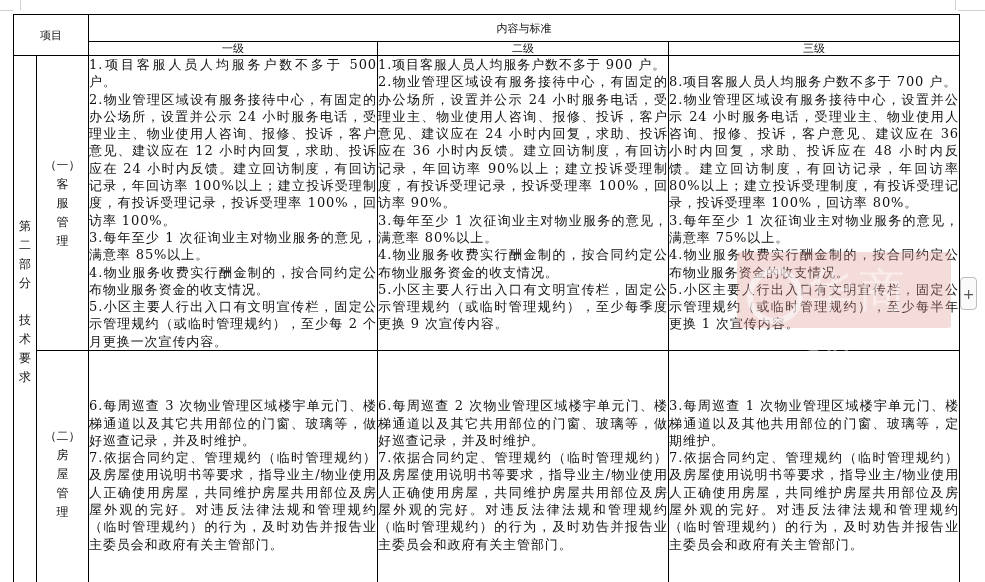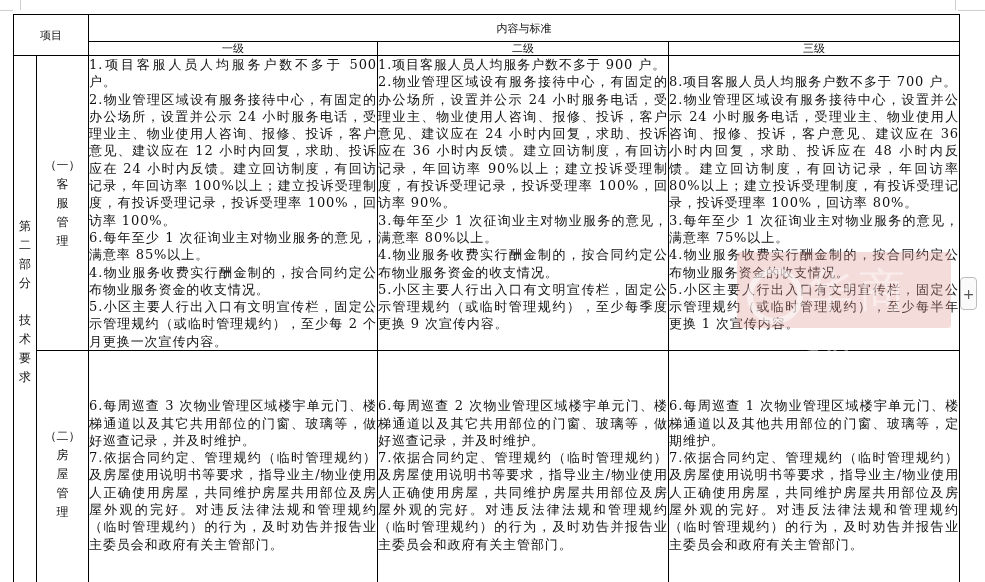--- a/index.html
+++ b/index.html
@@ -80,21 +80,21 @@
     <td class="vert">
       <span>（一）</span>
       <span>客</span>
       <span>服</span>
       <span>管</span>
       <span>理</span>
     </td>
     <td class="cell" style="vertical-align:top">
       <p>1.项目客服人员人均服务户数不多于 500 户。</p>
       <p>2.物业管理区域设有服务接待中心，有固定的办公场所，设置并公示 24 小时服务电话，受理业主、物业使用人咨询、报修、投诉，客户意见、建议应在 12 小时内回复，求助、投诉应在 24 小时内反馈。建立回访制度，有回访记录，年回访率 100%以上；建立投诉受理制度，有投诉受理记录，投诉受理率 100%，回访率 100%。</p>
-      <p>6.每年至少 1 次征询业主对物业服务的意见，满意率 85%以上。</p>
+      <p>3.每年至少 1 次征询业主对物业服务的意见，满意率 85%以上。</p>
       <p>4.物业服务收费实行酬金制的，按合同约定公布物业服务资金的收支情况。</p>
       <p>5.小区主要人行出入口有文明宣传栏，固定公示管理规约（或临时管理规约），至少每 2 个月更换一次宣传内容。</p>
     </td>
     <td class="cell" style="vertical-align:top">
       <p>1.项目客服人员人均服务户数不多于 900 户。</p>
       <p>2.物业管理区域设有服务接待中心，有固定的办公场所，设置并公示 24 小时服务电话，受理业主、物业使用人咨询、报修、投诉，客户意见、建议应在 24 小时内回复，求助、投诉应在 36 小时内反馈。建立回访制度，有回访记录，年回访率 90%以上；建立投诉受理制度，有投诉受理记录，投诉受理率 100%，回访率 90%。</p>
       <p>3.每年至少 1 次征询业主对物业服务的意见，满意率 80%以上。</p>
       <p>4.物业服务收费实行酬金制的，按合同约定公布物业服务资金的收支情况。</p>
       <p>5.小区主要人行出入口有文明宣传栏，固定公示管理规约（或临时管理规约），至少每季度更换 9 次宣传内容。</p>
     </td>
@@ -117,21 +117,21 @@
     </td>
     <td class="cell s2">
       <p>6.每周巡查 3 次物业管理区域楼宇单元门、楼梯通道以及其它共用部位的门窗、玻璃等，做好巡查记录，并及时维护。</p>
       <p>7.依据合同约定、管理规约（临时管理规约）及房屋使用说明书等要求，指导业主/物业使用人正确使用房屋，共同维护房屋共用部位及房屋外观的完好。对违反法律法规和管理规约（临时管理规约）的行为，及时劝告并报告业主委员会和政府有关主管部门。</p>
     </td>
     <td class="cell s2">
       <p>6.每周巡查 2 次物业管理区域楼宇单元门、楼梯通道以及其它共用部位的门窗、玻璃等，做好巡查记录，并及时维护。</p>
       <p>7.依据合同约定、管理规约（临时管理规约）及房屋使用说明书等要求，指导业主/物业使用人正确使用房屋，共同维护房屋共用部位及房屋外观的完好。对违反法律法规和管理规约（临时管理规约）的行为，及时劝告并报告业主委员会和政府有关主管部门。</p>
     </td>
     <td class="cell s2">
-      <p>6.每周巡查 1 次物业管理区域楼宇单元门、楼梯通道以及其他共用部位的门窗、玻璃等，定期维护。</p>
+      <p>3.每周巡查 1 次物业管理区域楼宇单元门、楼梯通道以及其他共用部位的门窗、玻璃等，定期维护。</p>
       <p>7.依据合同约定、管理规约（临时管理规约）及房屋使用说明书等要求，指导业主/物业使用人正确使用房屋，共同维护房屋共用部位及房屋外观的完好。对违反法律法规和管理规约（临时管理规约）的行为，及时劝告并报告业主委员会和政府有关主管部门。</p>
     </td>
   </tr>
 </tbody>
   </table>
 
 <div class="watermark">
   <div class="ring"></div>
   <div class="glyphs">华商报</div>
 </div>

